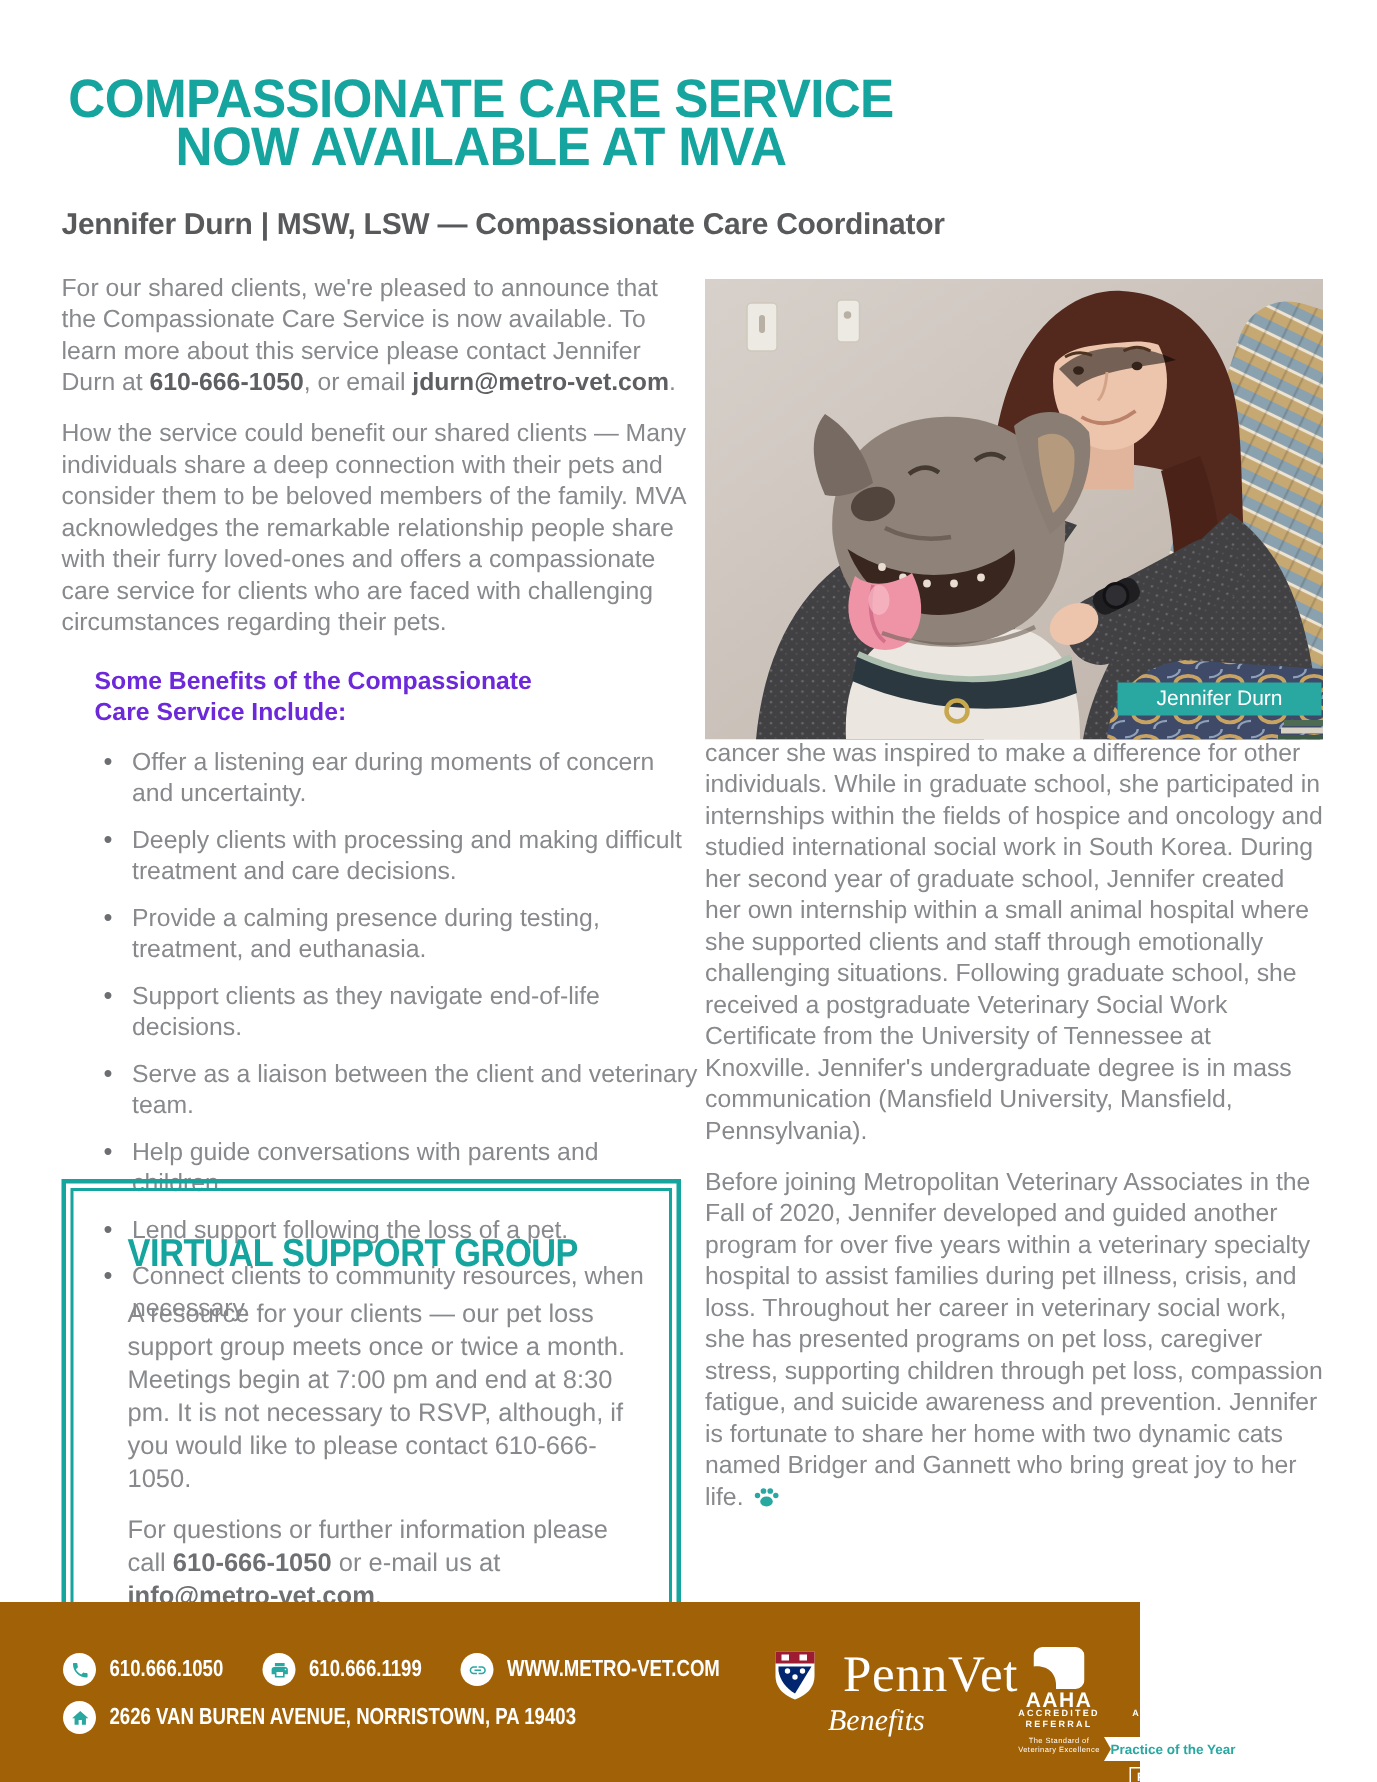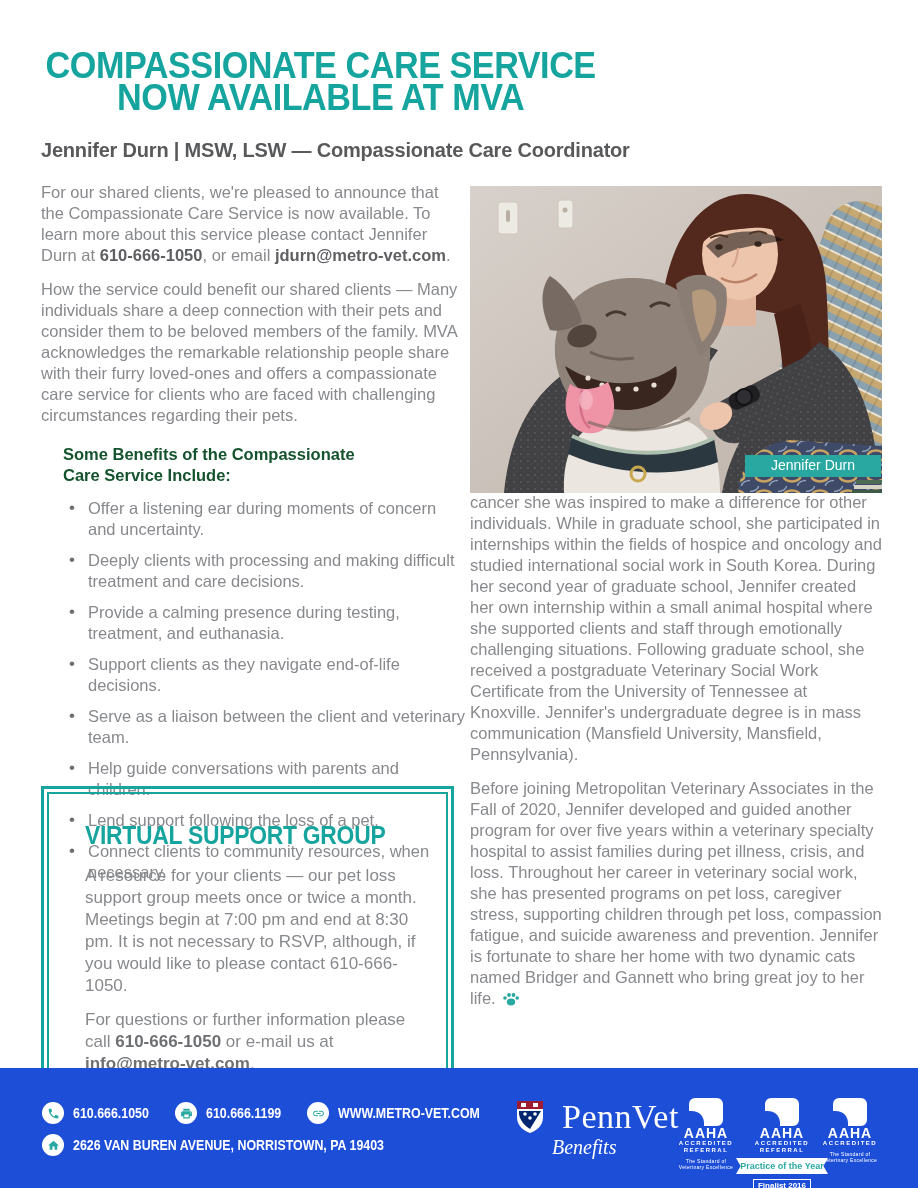--- a/index.html
+++ b/index.html
@@ -7,41 +7,41 @@
         font-family:"Liberation Sans", sans-serif;}
   
   .header{position:absolute;left:41px;top:50px;text-align:center;}
   .title{color:#15a49e;font-weight:bold;font-size:36px;line-height:32px;letter-spacing:-0.5px;margin:0;}
   .title span{display:block;transform:scaleX(0.95);transform-origin:0 0;white-space:nowrap;}
   .subtitle{margin-top:25px;font-size:20px;font-weight:bold;color:#58595b;letter-spacing:-0.2px;}
   
   .col-left{position:absolute;left:41px;top:182px;width:424px;color:#87898c;font-size:16.5px;line-height:21px;}
   .col-left p{margin:0 0 13px 0;}
   .b{font-weight:bold;color:#5e5f62;}
-  .benefits-heading{margin:18px 0 12px 22px;width:305px;color:#14532d;font-weight:bold;}
+  .benefits-heading{margin:18px 0 12px 22px;width:305px;color:#6d28d9;font-weight:bold;}
   ul.benefits{list-style:none;margin:0 0 0 22px;padding:0;}
   ul.benefits li{position:relative;padding-left:25px;margin-bottom:10px;}
   .bullet{position:absolute;left:6px;top:-1px;color:#6d6e71;font-size:17px;}
   
   .box{position:absolute;left:41px;top:786px;width:413px;border:3px solid #15a49e;padding:3px;box-sizing:border-box;}
   .box-inner{border:2px solid #15a49e;padding:22px 26px 20px 36px;}
   .box-heading{color:#15a49e;font-weight:bold;font-size:26px;letter-spacing:-0.3px;margin:4px 0 14px 0;}
   .box-heading span{display:inline-block;transform:scaleX(0.88);transform-origin:0 50%;white-space:nowrap;}
   .box-inner p{margin:0 0 12px 0;color:#87898c;font-size:17px;line-height:22px;}
   .sb{font-weight:bold;color:#6d6f72;}
   
   .col-right{position:absolute;left:470px;top:186px;width:412px;}
   .photo-wrap{position:relative;width:412px;height:243px;}
   .photo-wrap svg{display:block;}
   .profile-heading{margin-top:28px;margin-bottom:8px;color:#15a49e;font-weight:bold;font-size:17px;line-height:21px;}
   .profile-heading span{display:block;}
   .bio p{margin:0 0 13px 0;color:#87898c;font-size:16.5px;line-height:21px;}
   .paw{display:inline-block;vertical-align:-2px;margin-left:6px;}
   
-  .footer{position:absolute;left:0;top:1068px;width:918px;height:120px;background:#1d4ed8;color:#fff;}
+  .footer{position:absolute;left:0;top:1068px;width:760px;height:120px;background:#a16207;color:#fff;}
   .contact{position:absolute;display:flex;align-items:center;}
   .circ{width:22px;height:22px;border-radius:50%;background:#fff;display:flex;align-items:center;justify-content:center;flex:none;}
   .circ svg{width:13px;height:13px;fill:#29a8a2;}
   .clabel{margin-left:9px;font-weight:bold;font-size:15.5px;letter-spacing:0;white-space:nowrap;
           display:inline-block;transform:scaleX(0.8);transform-origin:0 50%;}
   .pennvet{position:absolute;left:516px;top:30px;}
   .pv-row{display:flex;align-items:center;}
   .pv-name{font-family:"Liberation Serif", serif;font-size:34px;color:#fff;margin-left:18px;letter-spacing:0.5px;}
   .pv-tag{font-family:"Liberation Serif", serif;font-style:italic;font-size:20px;color:#fff;margin:0 0 0 36px;}
   .badge{position:absolute;top:30px;text-align:center;color:#fff;}

